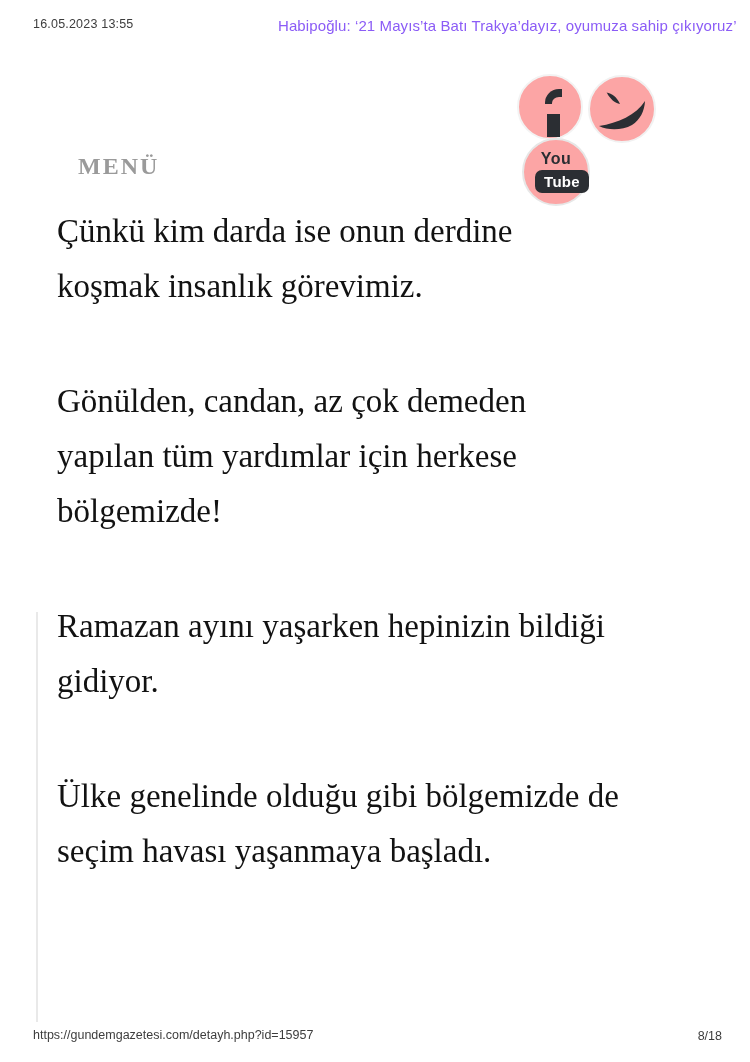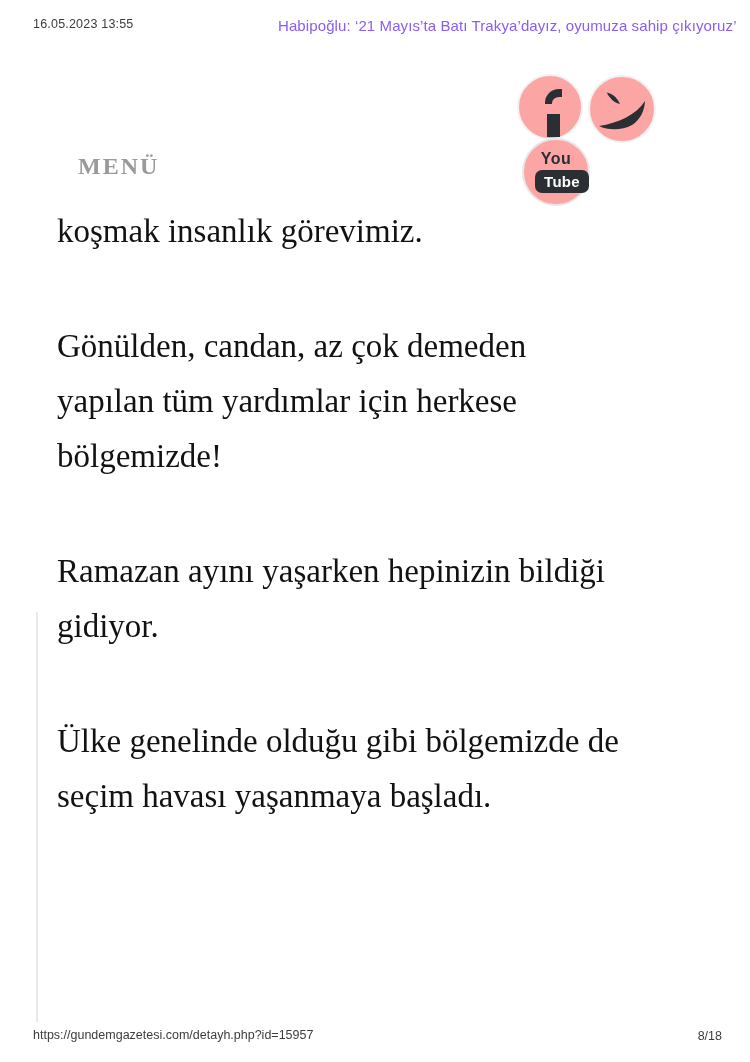--- a/index.html
+++ b/index.html
@@ -116,20 +116,21 @@
 
 <div class="icon-circle yt-circle">
   <div class="yt-top">You</div>
   <div class="yt-badge">Tube</div>
 </div>
 
 <div class="left-rule"></div>
 
 <div class="article">
   <p>
+    <span class="line">Çünkü kim darda ise onun derdine</span>
     <span class="line">koşmak insanlık görevimiz.</span>
   </p>
   <p>
     <span class="line">Gönülden, candan, az çok demeden</span>
     <span class="line">yapılan tüm yardımlar için herkese</span>
     <span class="line">bölgemizde!</span>
   </p>
   <p>
     <span class="line">Ramazan ayını yaşarken hepinizin bildiği</span>
     <span class="line">gidiyor.</span>

